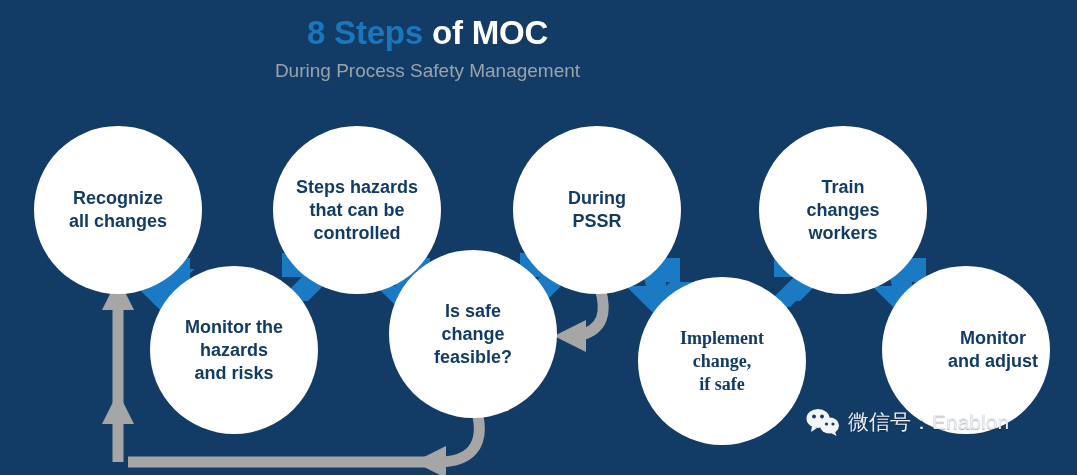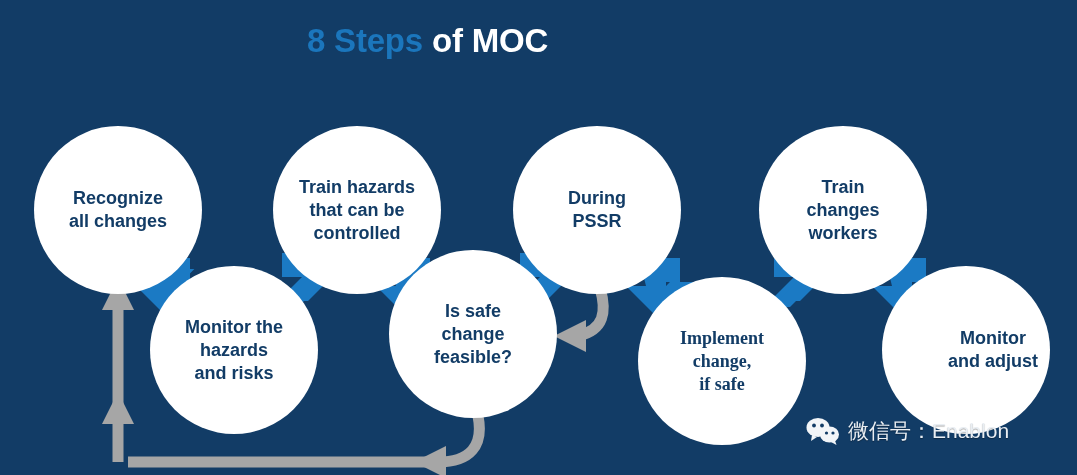--- a/index.html
+++ b/index.html
@@ -15,21 +15,21 @@
     overflow: hidden;
     font-family: "Liberation Sans", sans-serif;
   }
 
   
   #header {
     position: absolute;
     top: 0; left: 0;
     width: 855px;
     text-align: center;
-    padding-top: 21px;
+    padding-top: 13px;
   }
   #title {
     font-size: 33px;
     font-weight: bold;
     letter-spacing: -0.2px;
     line-height: 40px;
     color: #ffffff;
     white-space: nowrap;
   }
   #title .accent { color: #1b76bc; }
@@ -79,37 +79,37 @@
   .node.bottom { z-index: 2; }
 
   
   #watermark {
     position: absolute;
     left: 806px;
     top: 408px;
     display: flex;
     align-items: center;
     z-index: 6;
-    margin-top: 9px;
   }
   #watermark .wm-text {
     font-size: 21px;
     color: #e9eef3;
     margin-left: 8px;
     white-space: nowrap;
     text-shadow: 0 1px 1px rgba(0,0,0,.35);
   }
 </style>
 </head>
 <body>
 
 <div id="stage">
 
   <div id="header">
     <div id="title"><span class="accent">8 Steps</span><span> of MOC</span></div>
+    <div id="subtitle">During Process Safety Management</div>
   </div>
 
   <div id="diagram">
 
     <svg id="arrow-layer" viewBox="0 0 1077 475">
       <defs>
         <g id="chev-dr">
 
           <path d="M -26 -22 L -8 -22 L 6 -6 L 6 -24 L 24 -24 L 24 14 L -14 14 L -14 -4 L 4 -4 Z" fill="#1b7ac4"></path>
         </g>
@@ -169,21 +169,21 @@
         <div class="node top" style="left: 34px; top: 126px; width: 168px; height: 168px;">
           <div class="node-label">Recognize
 all changes</div>
         </div>
         <div class="node bottom" style="left: 150px; top: 266px; width: 168px; height: 168px;">
           <div class="node-label">Monitor the
 hazards
 and risks</div>
         </div>
         <div class="node top" style="left: 273px; top: 126px; width: 168px; height: 168px;">
-          <div class="node-label">Train hazards
+          <div class="node-label">Steps hazards
 that can be
 controlled</div>
         </div>
         <div class="node bottom" style="left: 389px; top: 250px; width: 168px; height: 168px;">
           <div class="node-label">Is safe
 change
 feasible?</div>
         </div>
         <div class="node top" style="left: 513px; top: 126px; width: 168px; height: 168px;">
           <div class="node-label">During

